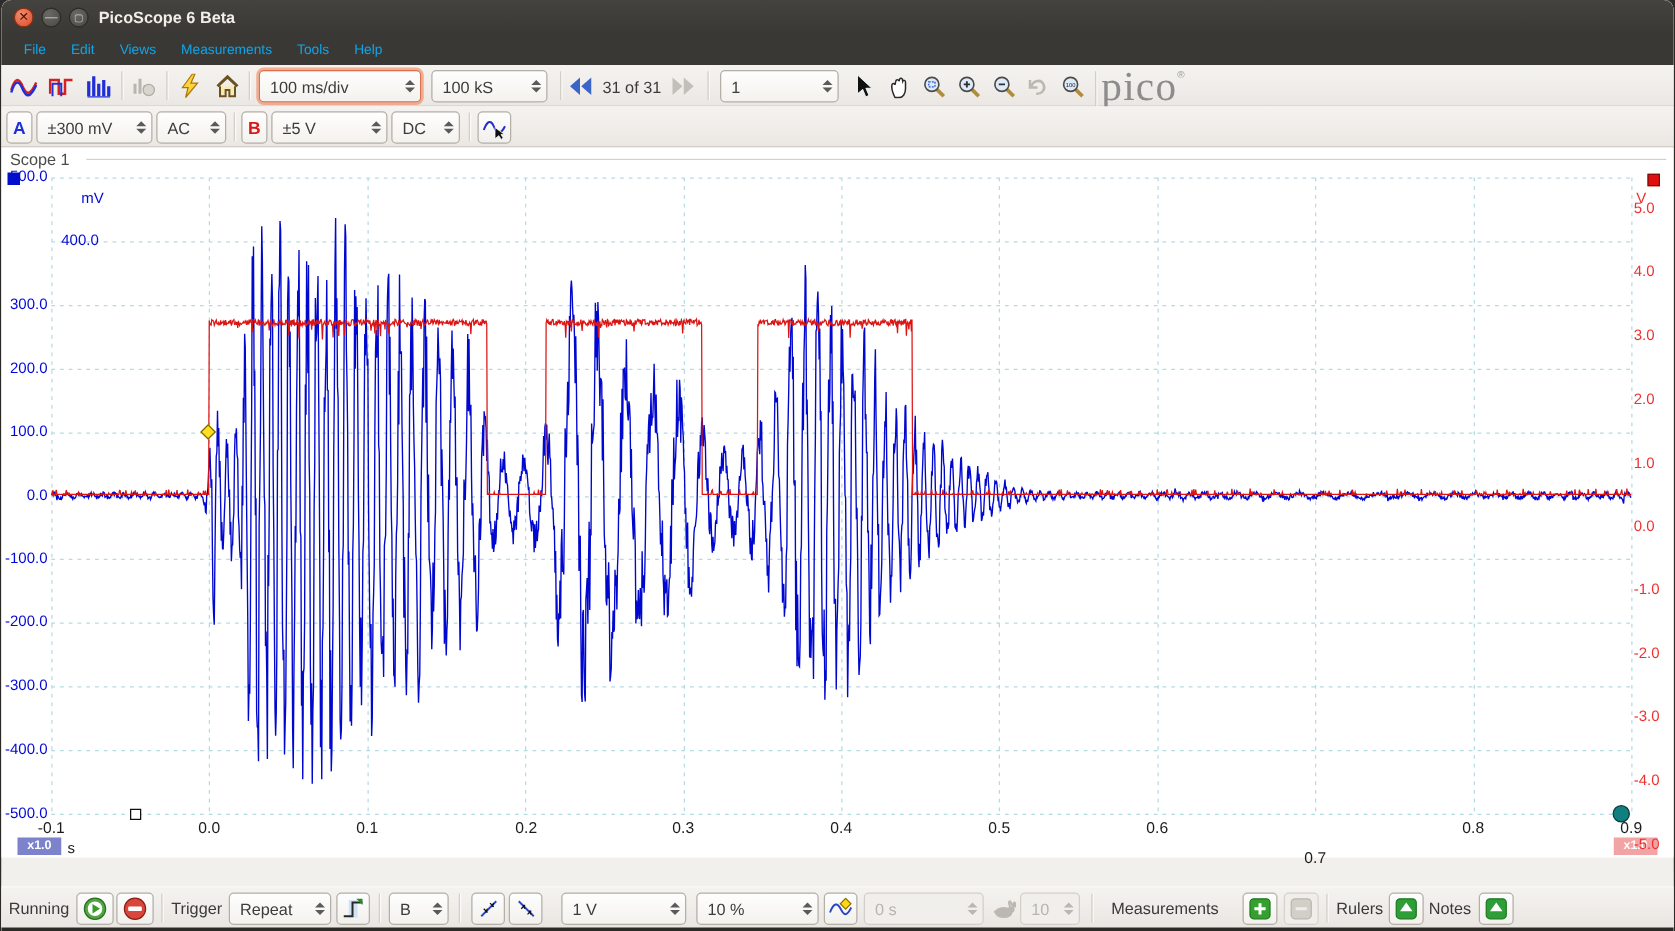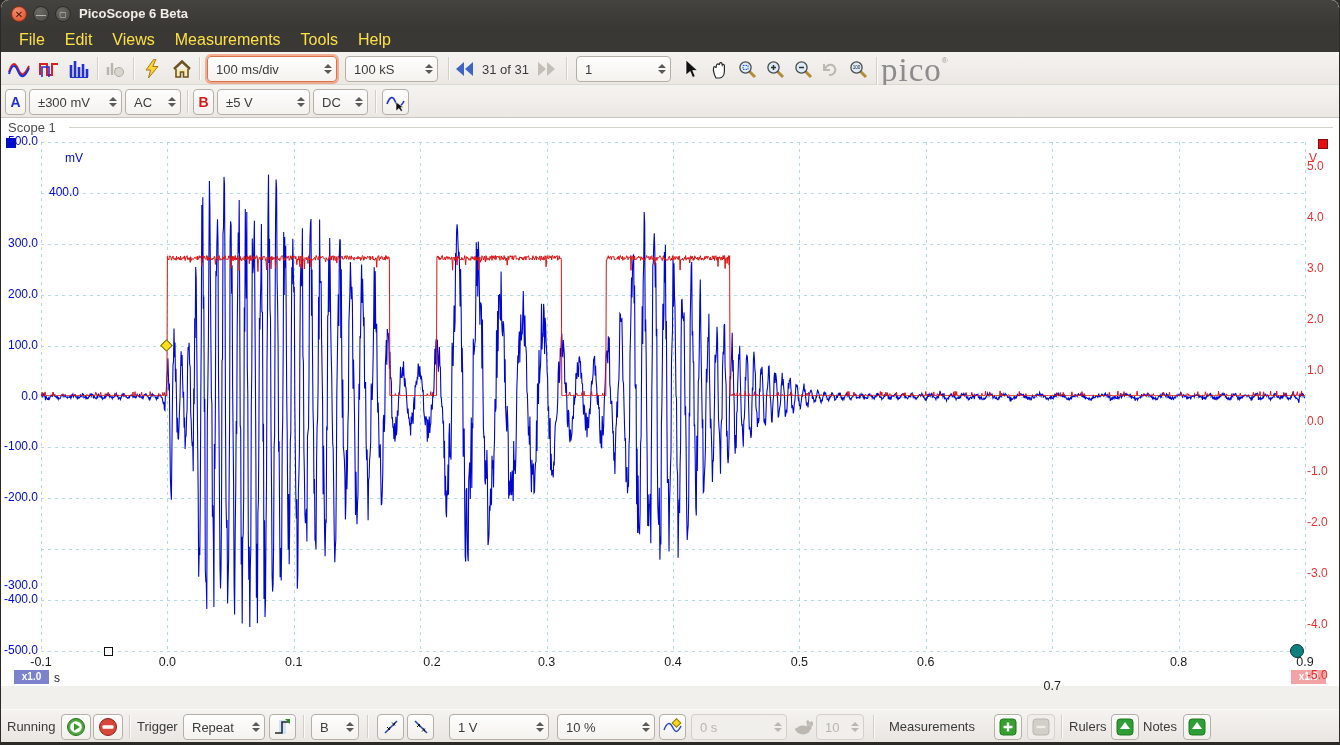--- a/index.html
+++ b/index.html
@@ -12,21 +12,21 @@
   .titlebar{position:absolute;left:0;top:0;width:100%;height:28px;
     background:linear-gradient(#454340,#3a3835);border-radius:8px 8px 0 0;}
   .wbtn{position:absolute;top:6px;width:16px;height:16px;border-radius:50%;
     font-size:10px;line-height:15px;text-align:center;color:#3a2012;}
   .wbtn.close{left:10px;background:radial-gradient(circle at 35% 30%,#f08b6e,#df4b29);border:1px solid #8c3012;color:#4a1405;font-weight:bold;}
   .wbtn.mini{left:32px;background:radial-gradient(circle at 35% 30%,#6b6964,#4a4843);border:1px solid #2e2c29;color:#cfccc5;}
   .wbtn.maxi{left:54px;background:radial-gradient(circle at 35% 30%,#6b6964,#4a4843);border:1px solid #2e2c29;color:#cfccc5;font-size:8px;}
   .wtitle{position:absolute;left:78px;top:6px;font-size:13px;font-weight:bold;color:#f1eee8;}
   
   .menubar{position:absolute;left:0;top:28px;width:100%;height:24px;background:#3a3835;display:flex;align-items:center;padding-left:8px;}
-  .menu-item{color:#fde047;font-size:16px;padding:3px 10px;cursor:default;}
+  .menu-item{color:#0ea5e9;font-size:11px;padding:3px 10px;cursor:default;}
   
   .bar{position:absolute;left:0;width:100%;background:linear-gradient(#f5f3f0,#ebe8e4);}
   .bar1{top:52px;height:33px;border-bottom:1px solid #dcd8d2;}
   .bar2{top:85px;height:33px;border-bottom:1px solid #c9c5bf;}
   .sep{position:absolute;top:5px;width:1px;height:23px;background:#d2cec8;box-shadow:1px 0 0 #fbfaf8;}
   .icnbtn{position:absolute;top:5px;width:24px;height:24px;border-radius:3px;display:flex;align-items:center;justify-content:center;}
   .dd,.spinbox{position:absolute;top:4px;height:26px;display:flex;align-items:center;
     background:linear-gradient(#fefefe,#f4f2ee);border:1px solid #b4b0a8;border-radius:4px;}
   .dd .lbl,.spinbox .lbl{flex:1;font-size:13px;color:#3c3c3c;padding-left:8px;white-space:nowrap;overflow:hidden;}
   .spincol{width:17px;display:flex;flex-direction:column;align-items:center;justify-content:center;gap:2px;}
@@ -286,38 +286,38 @@
     <div class="marker" style="left:1289px;top:526px;width:14px;height:14px;border-radius:50%;background:#0f7f7f;border:1px solid #063c3c"></div>
     <div class="marker" id="trigger-marker" style="width: 9px; height: 9px; background: rgb(255, 223, 32); border: 1px solid rgb(122, 106, 0); transform: rotate(45deg); left: 161.4px; top: 222.6px;"></div>
   <div class="ylab l" style="left: 1px; top: 16px;">500.0</div>
       <div class="ylab l" style="left: 1px; top: 66.9px; padding-left: 47px;">400.0</div>
       <div class="ylab l" style="left: 1px; top: 117.8px;">300.0</div>
       <div class="ylab l" style="left: 1px; top: 168.7px;">200.0</div>
       <div class="ylab l" style="left: 1px; top: 219.6px;">100.0</div>
       <div class="ylab l" style="left: 1px; top: 270.5px;">0.0</div>
       <div class="ylab l" style="left: 1px; top: 321.4px;">-100.0</div>
       <div class="ylab l" style="left: 1px; top: 372.3px;">-200.0</div>
-      <div class="ylab l" style="left: 1px; top: 423.2px; margin-top: 37px;">-300.0</div>
+      <div class="ylab l" style="left: 1px; top: 423.2px;">-300.0</div>
       <div class="ylab l" style="left: 1px; top: 474.1px;">-400.0</div>
       <div class="ylab l" style="left: 1px; top: 525px;">-500.0</div>
       <div class="ylab r" style="top: 16px;">5.0</div>
       <div class="ylab r" style="top: 66.9px;">4.0</div>
       <div class="ylab r" style="top: 117.8px;">3.0</div>
       <div class="ylab r" style="top: 168.7px;">2.0</div>
       <div class="ylab r" style="top: 219.6px;">1.0</div>
       <div class="ylab r" style="top: 270.5px;">0.0</div>
       <div class="ylab r" style="top: 321.4px;">-1.0</div>
       <div class="ylab r" style="top: 372.3px;">-2.0</div>
       <div class="ylab r" style="top: 423.2px;">-3.0</div>
       <div class="ylab r" style="top: 474.1px;">-4.0</div>
       <div class="ylab r" style="top: 525px;">-5.0</div>
       <div class="xlab" style="left: 18px;">-0.1</div>
       <div class="xlab" style="left: 144.4px;">0.0</div>
       <div class="xlab" style="left: 270.8px;">0.1</div>
-      <div class="xlab" style="left: 409px;">0.2</div>
+      <div class="xlab" style="left: 398px;">0.2</div>
       <div class="xlab" style="left: 523.6px;">0.3</div>
       <div class="xlab" style="left: 650px;">0.4</div>
       <div class="xlab" style="left: 776.4px;">0.5</div>
       <div class="xlab" style="left: 902.8px;">0.6</div>
       <div class="xlab" style="left: 1029.2px; margin-top: 24px;">0.7</div>
       <div class="xlab" style="left: 1155.6px;">0.8</div>
       <div class="xlab" style="left: 1282px;">0.9</div>
     </div>
 
 

